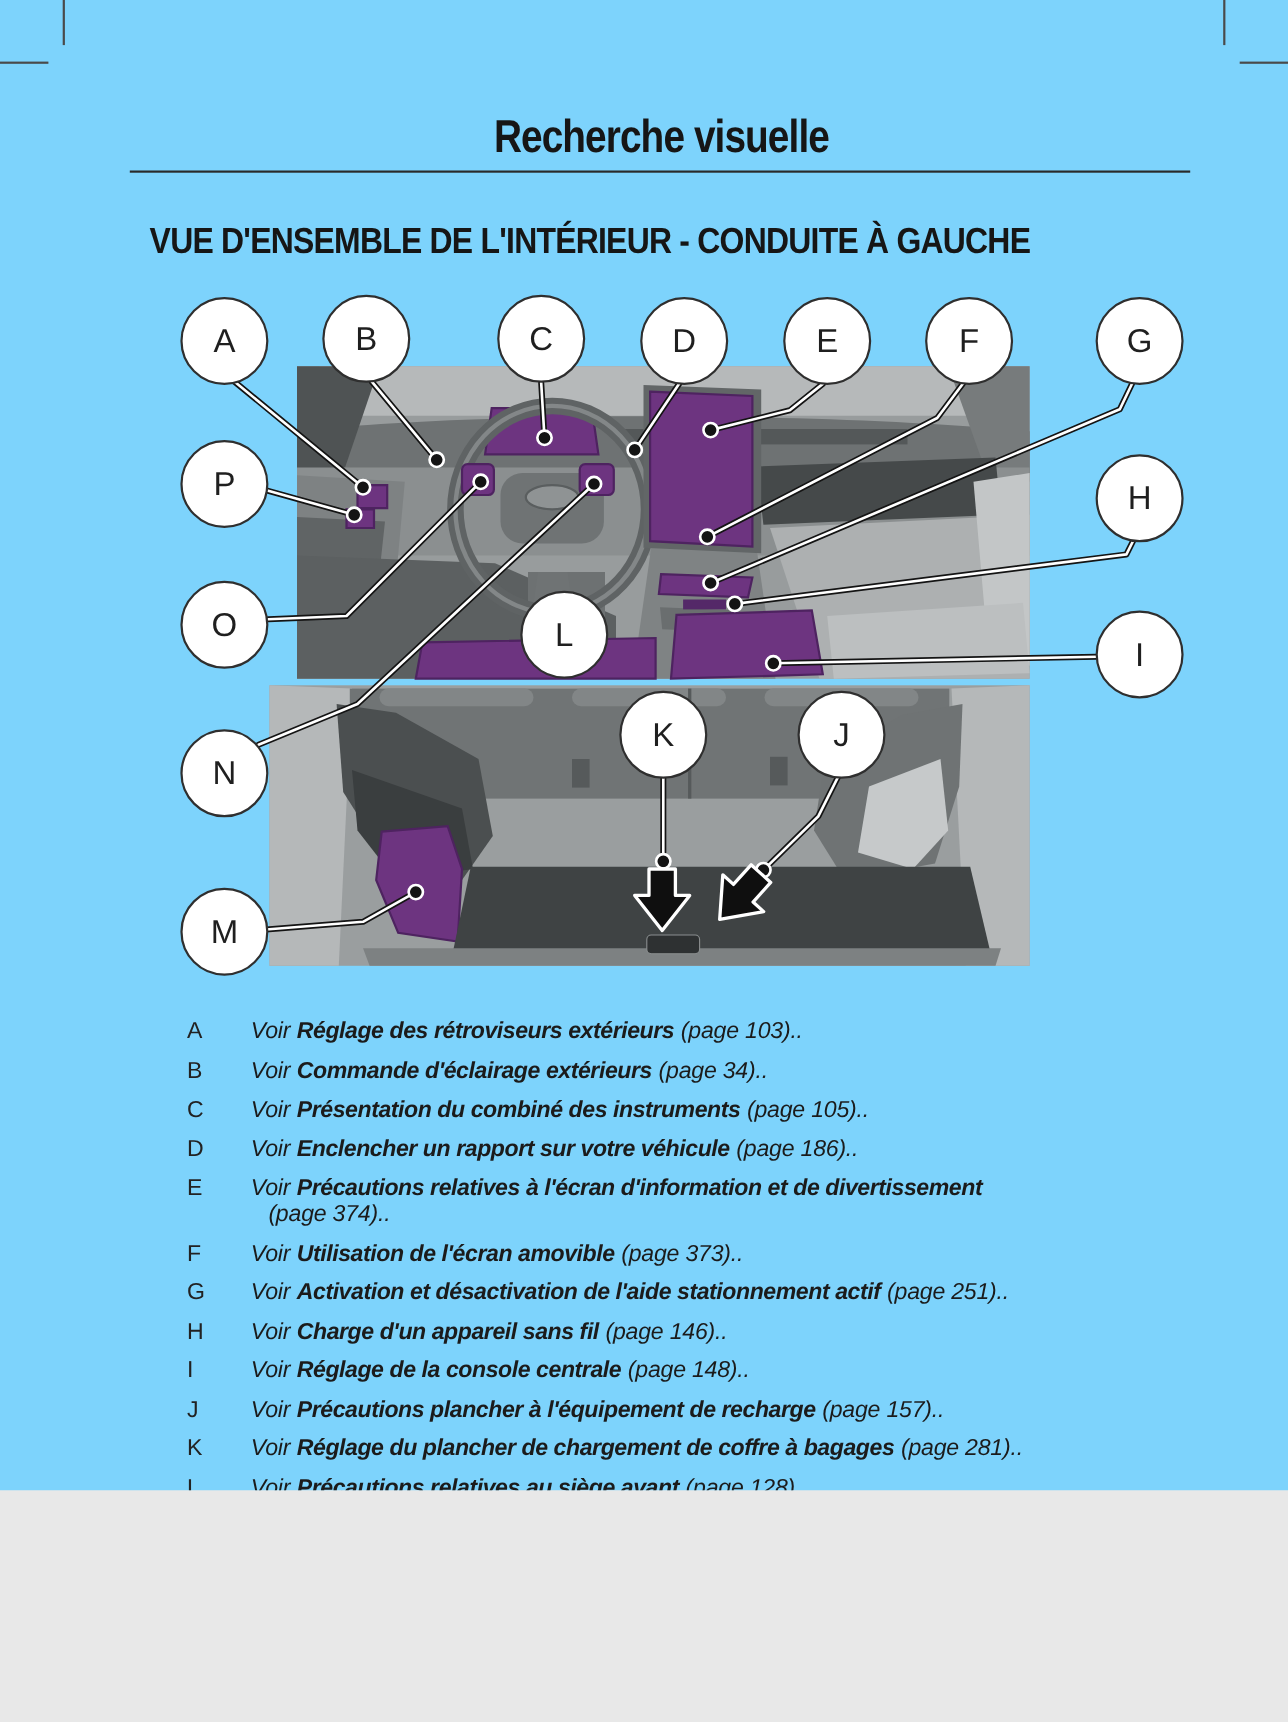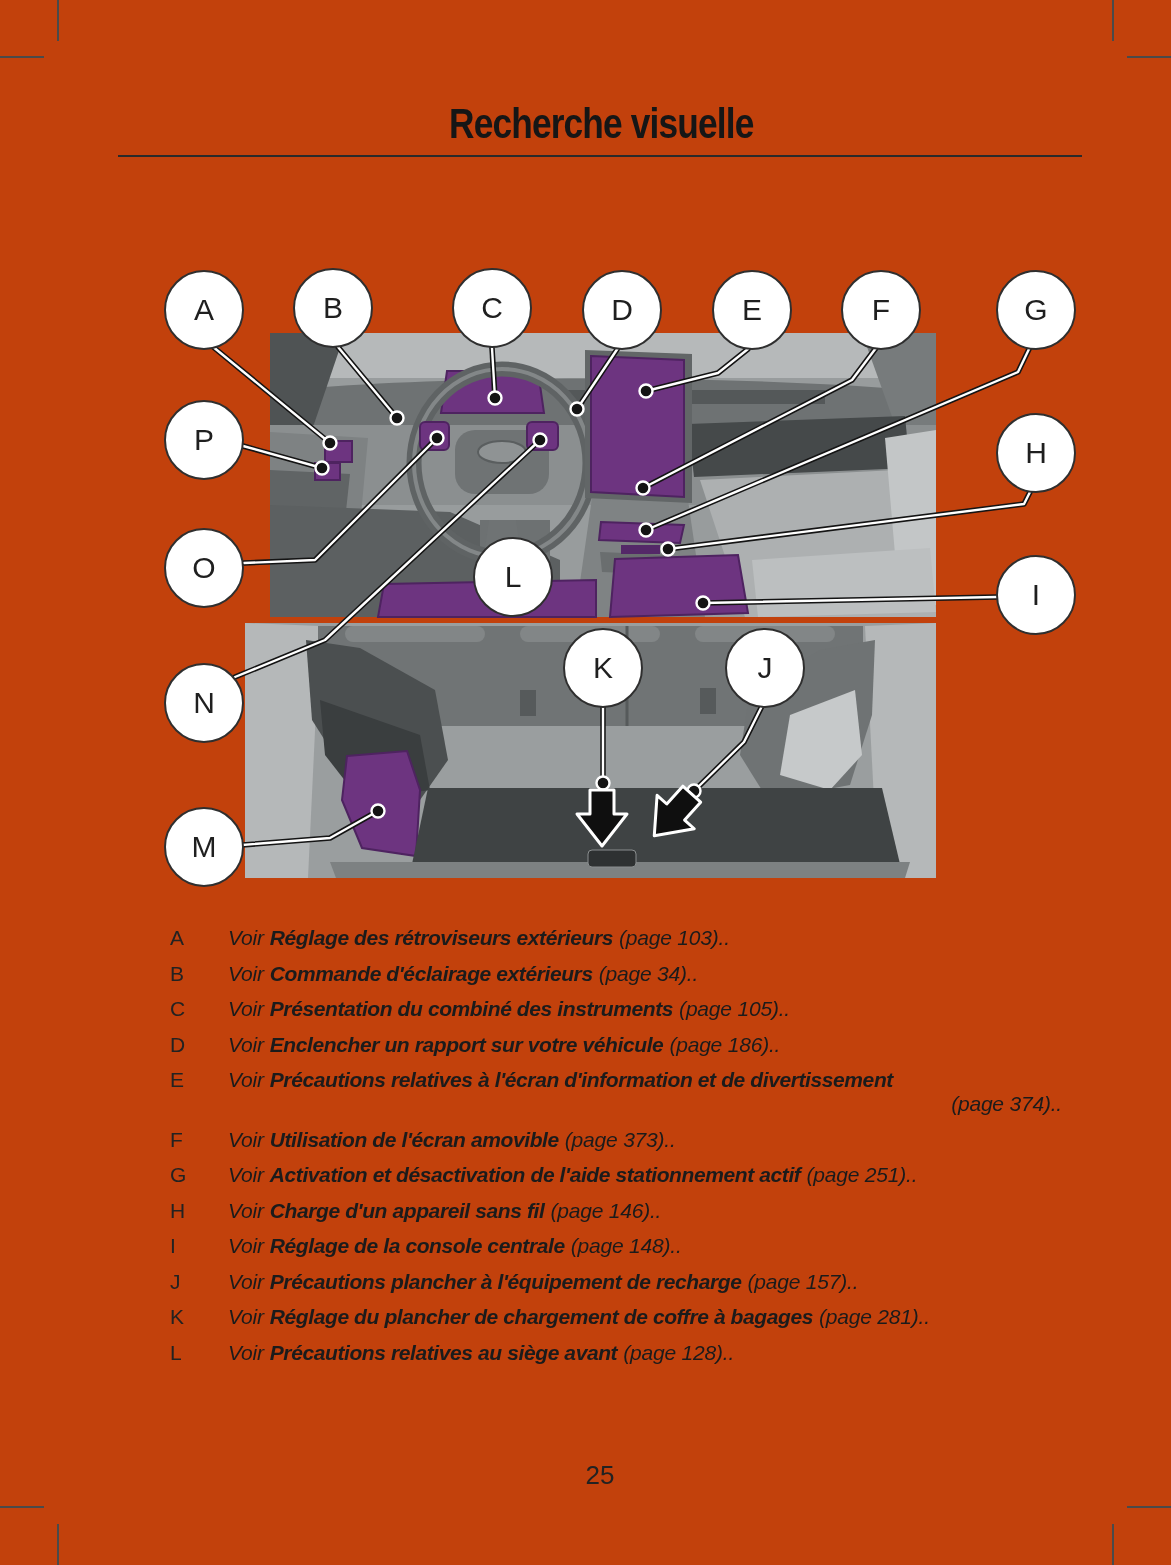--- a/index.html
+++ b/index.html
@@ -1,34 +1,34 @@
 <!DOCTYPE html>
 <html><head>
 <meta charset="utf-8">
 <style>
   html,body{margin:0;padding:0;background:#e8e8e8;}
-  .page{position:relative;width:1171px;height:1565px;background:#c2410c;margin:0 auto;
+  .page{position:relative;width:1171px;height:1355px;background:#7dd3fc;margin:0 auto;
         font-family:"Liberation Sans", sans-serif;color:#1b1b1b;overflow:hidden;}
   .mark{position:absolute;background:#4a4a4a;}
   .titlebar{position:absolute;left:15px;top:100px;width:1172px;text-align:center;}
   .titlebar .t{display:inline-block;font-size:42px;font-weight:700;letter-spacing:-1px;
         transform:scaleX(0.84);transform-origin:center;color:#161616;}
   .rule{position:absolute;left:118px;top:155px;width:964px;height:2px;background:#2a2a2a;}
   .heading{position:absolute;left:136px;top:200px;width:1000px;}
   .heading .t{display:inline-block;font-size:33px;font-weight:700;letter-spacing:-0.8px;
         transform:scaleX(0.88);transform-origin:left;color:#161616;white-space:nowrap;}
   .diagram{position:absolute;left:80px;top:255px;width:1000px;height:645px;}
   .legend{position:absolute;left:170px;top:926px;width:892px;}
   .lrow{display:flex;margin-bottom:11.5px;font-size:21px;line-height:24px;}
   .lrow .ltr{width:58px;flex:none;color:#222;}
   .lrow .txt{flex:1;letter-spacing:-0.2px;font-style:italic;}
   .lrow .see{margin-right:6px;}
   .lrow b{font-weight:700;letter-spacing:-0.4px;}
   .lrow .pg{margin-left:6px;}
-  .lrow .pg.block{display:block;margin-left:16px;text-align:right;}
+  .lrow .pg.block{display:block;margin-left:16px;}
   .pageno{position:absolute;left:118px;top:1460px;width:964px;text-align:center;
         font-size:26px;color:#222;}
   
   .case-out{fill:none;stroke:#141414;stroke-width:5.5;stroke-linejoin:round;stroke-linecap:round;}
   .case-in{fill:none;stroke:#ffffff;stroke-width:2.4;stroke-linejoin:round;stroke-linecap:round;}
   .dot{fill:#141414;stroke:#ffffff;stroke-width:2.4;}
   .callout circle{fill:#ffffff;stroke:#2f2f2f;stroke-width:2;}
   .callout text{font-family:"Liberation Sans",sans-serif;font-size:30px;fill:#1f1f1f;text-anchor:middle;}
   .hl{stroke:#4e2360;stroke-width:2;}
   .arrow{fill:#0f0f0f;stroke:#ffffff;stroke-width:3;stroke-linejoin:round;}
@@ -45,20 +45,23 @@
   <div class="mark" style="left:0;top:1506px;width:44px;height:2px"></div>
   <div class="mark" style="left:57px;top:1524px;width:2px;height:41px"></div>
   <div class="mark" style="left:1127px;top:1506px;width:44px;height:2px"></div>
   <div class="mark" style="left:1112px;top:1524px;width:2px;height:41px"></div>
 
   <div class="titlebar">
     <span class="t">Recherche visuelle</span>
   </div>
   <div class="rule"></div>
 
+  <div class="heading">
+    <span class="t">VUE D'ENSEMBLE DE L'INTÉRIEUR - CONDUITE À GAUCHE</span>
+  </div>
 
   <svg class="diagram" viewBox="80 255 1000 645">
 
     <g>
       <rect x="270" y="333" width="666" height="284" fill="#989c9d"></rect>
       <path d="M290,333 H915 L880,378 L320,378 Z" fill="#b6b9ba"></path>
       <path d="M270,392 C430,374 740,374 936,392 V432 H270 Z" fill="#6e7273"></path>
       <rect x="565" y="390" width="260" height="14" fill="#545859"></rect>
       <path d="M270,333 L345,333 L312,430 L270,445 Z" fill="#4f5354"></path>
       <path d="M936,333 L862,333 L895,425 L936,438 Z" fill="#777b7c"></path>

